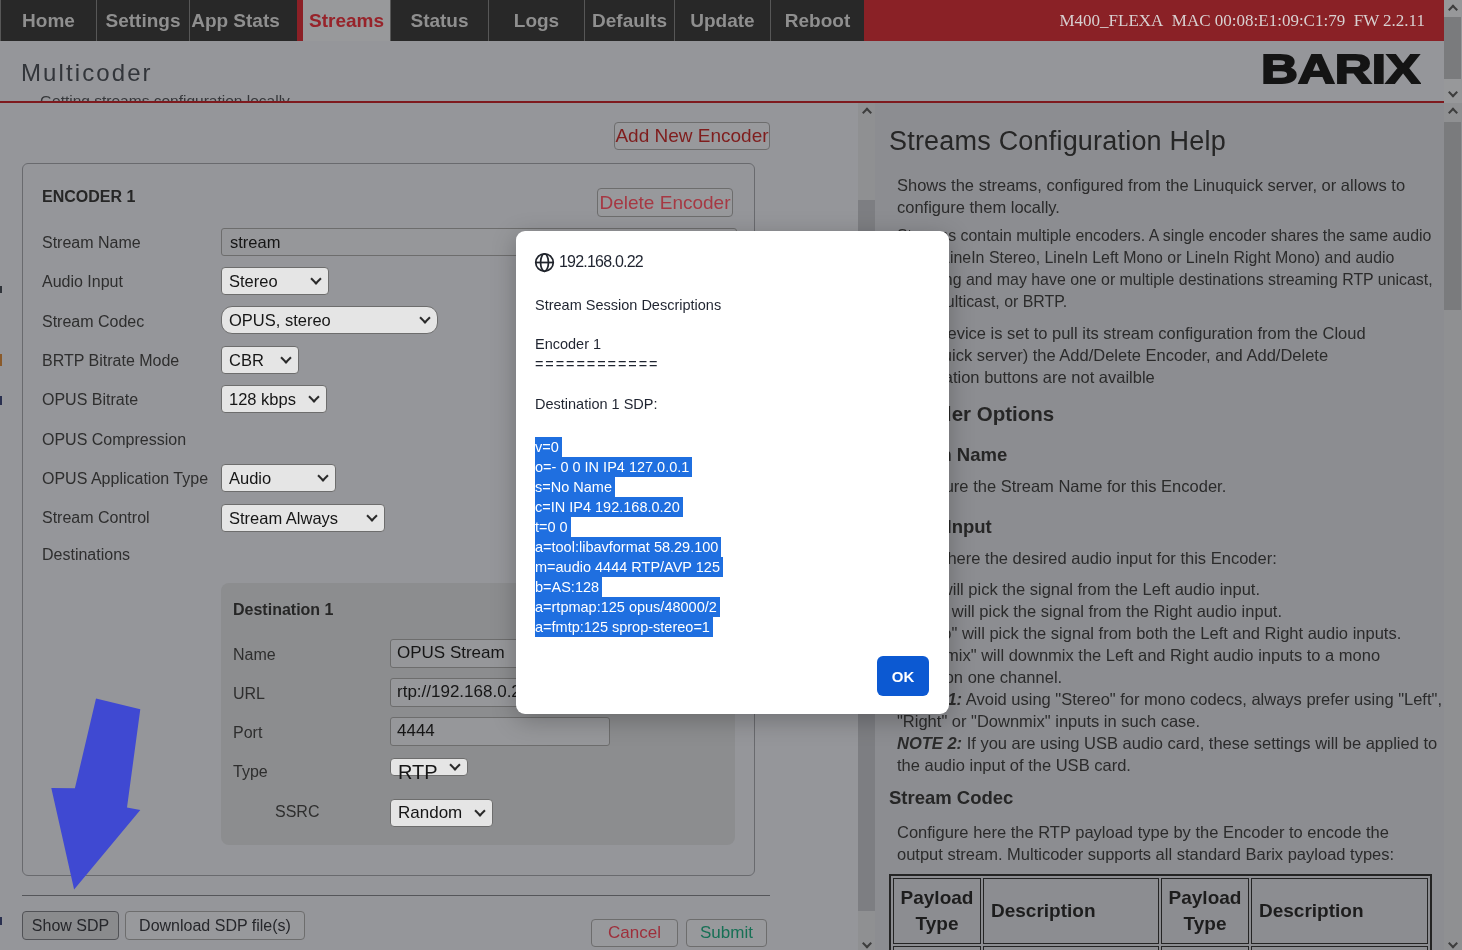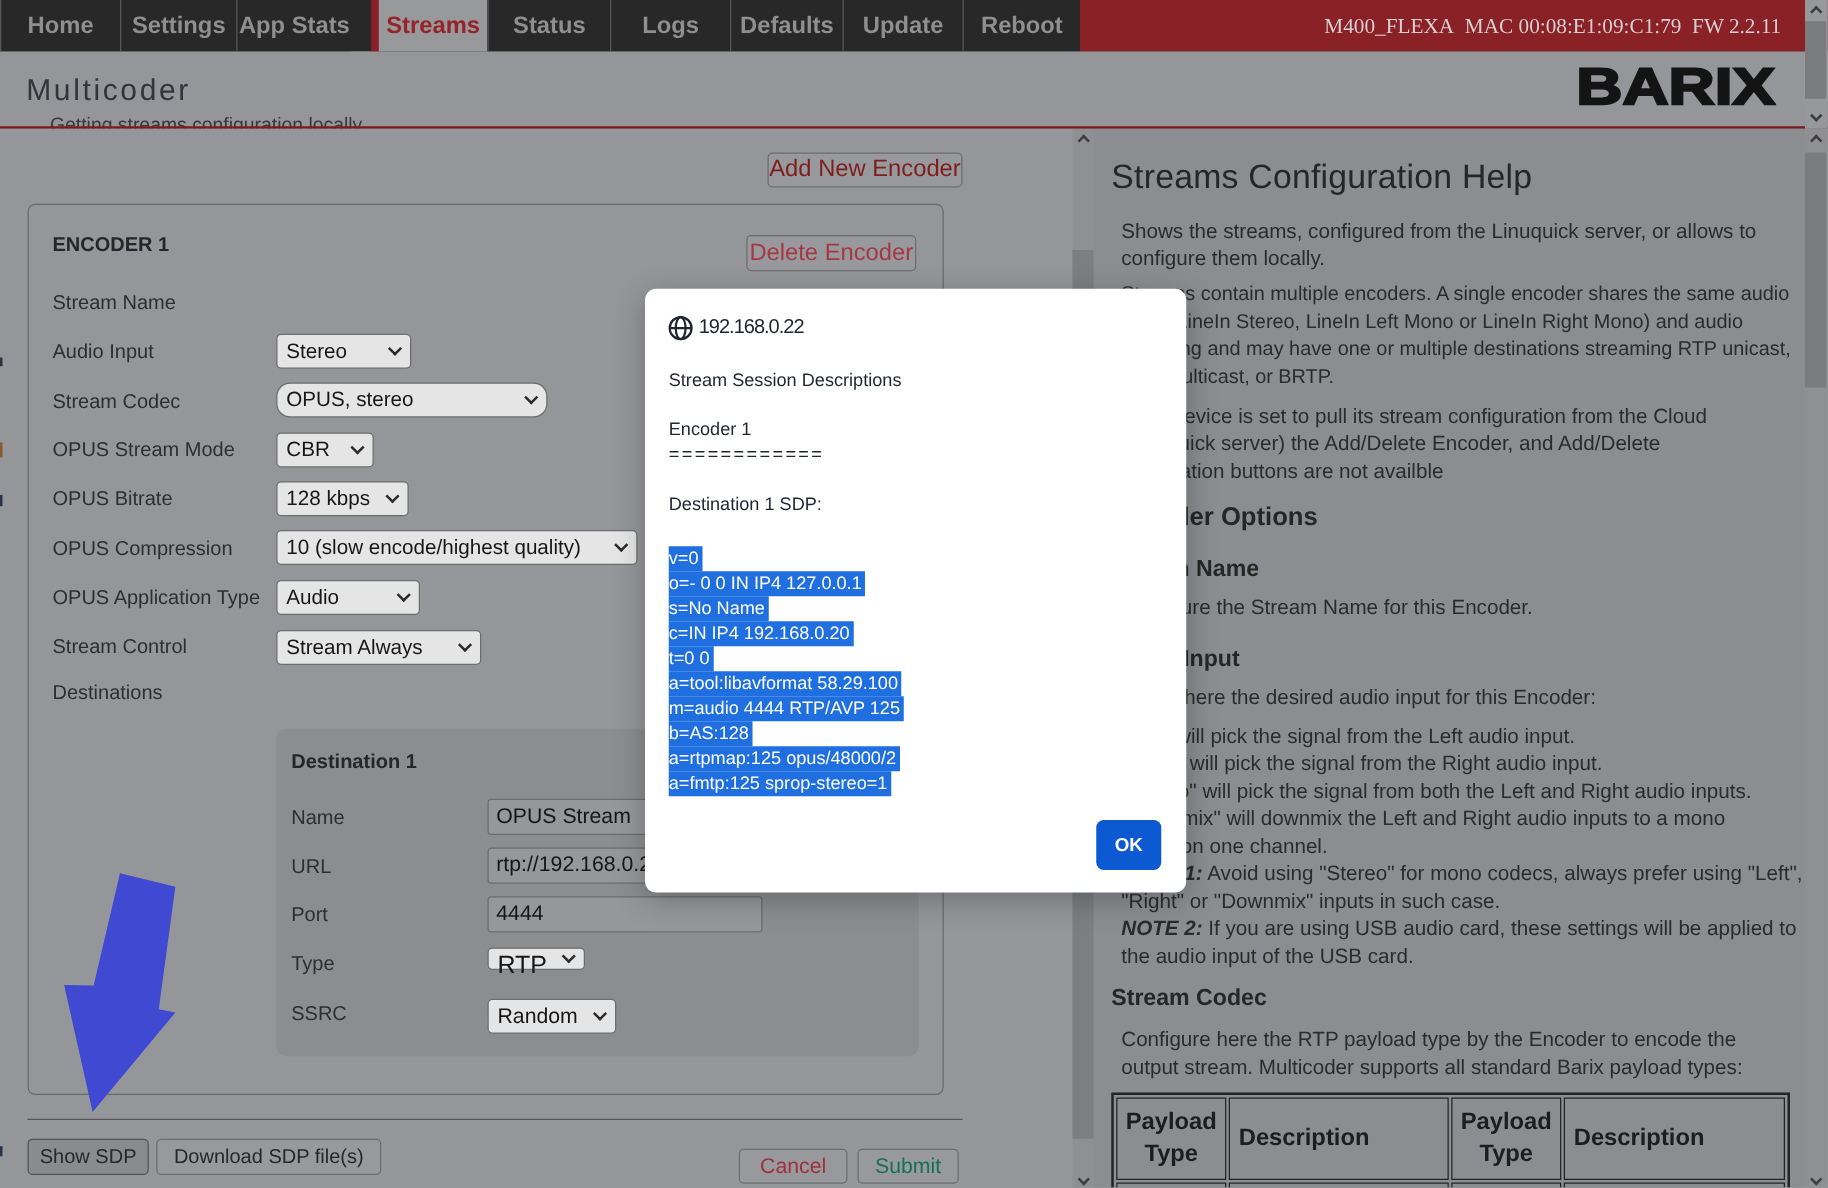--- a/index.html
+++ b/index.html
@@ -56,35 +56,35 @@
 <div class="abs" style="left:0;top:100.5px;width:1462px;height:2.5px;background:#7e1a1e;"></div>
 
 <div class="abs" style="left:0;top:103px;width:858px;height:847px;background:#95969a;overflow:hidden;">
   <div class="btn" style="left:614px;top:19px;width:156px;height:28px;color:#7f1d1d;font-size:19px;">Add New Encoder</div>
 
   <div class="abs" style="left:22px;top:60px;width:733px;height:713px;border:1px solid #696a6e;border-radius:6px;"></div>
   <div class="abs" style="left:42px;top:85px;font-size:16px;font-weight:700;color:#262626;">ENCODER 1</div>
   <div class="btn" style="left:597px;top:85px;width:136px;height:29px;color:#a63843;font-size:19px;">Delete Encoder</div>
 
   <div class="lbl" style="top:131px;">Stream Name</div>
+  <div class="inp" style="left:221px;top:125px;width:516px;height:28px;">stream</div>
 
   <div class="lbl" style="top:170px;">Audio Input</div>
   <div class="sel" style="left:221px;top:164px;width:108px;height:28px;">Stereo<i class="ch"></i></div>
 
   <div class="lbl" style="top:210px;">Stream Codec</div>
   <div class="sel" style="left:221px;top:203px;width:217px;height:28px;border-radius:11px;">OPUS, stereo<i class="ch"></i></div>
 
-  <div class="lbl" style="top:249px;">OPUS Stream Mode</div>
+  <div class="lbl" style="top:249px;">BRTP Bitrate Mode</div>
   <div class="sel" style="left:221px;top:243px;width:78px;height:28px;">CBR<i class="ch"></i></div>
 
   <div class="lbl" style="top:288px;">OPUS Bitrate</div>
   <div class="sel" style="left:221px;top:282px;width:106px;height:28px;">128 kbps<i class="ch"></i></div>
 
   <div class="lbl" style="top:328px;">OPUS Compression</div>
-  <div class="sel" style="left:221px;top:321px;width:289px;height:28px;">10 (slow encode/highest quality)<i class="ch"></i></div>
 
   <div class="lbl" style="top:367px;">OPUS Application Type</div>
   <div class="sel" style="left:221px;top:361px;width:115px;height:28px;">Audio<i class="ch"></i></div>
 
   <div class="lbl" style="top:406px;">Stream Control</div>
   <div class="sel" style="left:221px;top:401px;width:164px;height:28px;">Stream Always<i class="ch"></i></div>
 
   <div class="lbl" style="top:443px;">Destinations</div>
 
   <div class="abs" style="left:221px;top:480px;width:514px;height:262px;background:#8c8d8f;border-radius:8px;"></div>
@@ -95,21 +95,21 @@
 
   <div class="dlbl" style="top:582px;">URL</div>
   <div class="inp" style="left:390px;top:575px;width:220px;height:29px;font-size:17px;padding-left:6px;">rtp://192.168.0.20:4444</div>
 
   <div class="dlbl" style="top:621px;">Port</div>
   <div class="inp" style="left:390px;top:614px;width:220px;height:29px;font-size:17px;padding-left:6px;">4444</div>
 
   <div class="dlbl" style="top:660px;">Type</div>
   <div class="sel" style="left:390px;top:655px;width:78px;height:18px;line-height:26px;font-size:20px;">RTP<i class="ch"></i></div>
 
-  <div class="dlbl" style="top:700px;">SSRC</div>
+  <div class="dlbl" style="top:700px;margin-left:42px;">SSRC</div>
   <div class="sel" style="left:390px;top:696px;width:103px;height:28px;line-height:26px;font-size:17px;">Random<i class="ch"></i></div>
 
   <div class="abs" style="left:22px;top:792px;width:748px;height:1px;background:#55565a;"></div>
 
   <div class="btn" style="left:22px;top:808px;width:97px;height:29px;background:#8a8b8d;border-color:#515256;">Show SDP</div>
   <div class="btn" style="left:125px;top:808px;width:180px;height:29px;">Download SDP file(s)</div>
   <div class="btn" style="left:591px;top:816px;width:87px;height:28px;color:#9e2f3b;font-size:17px;">Cancel</div>
   <div class="btn" style="left:686px;top:816px;width:81px;height:28px;color:#177055;font-size:17px;">Submit</div>
 </div>
 

